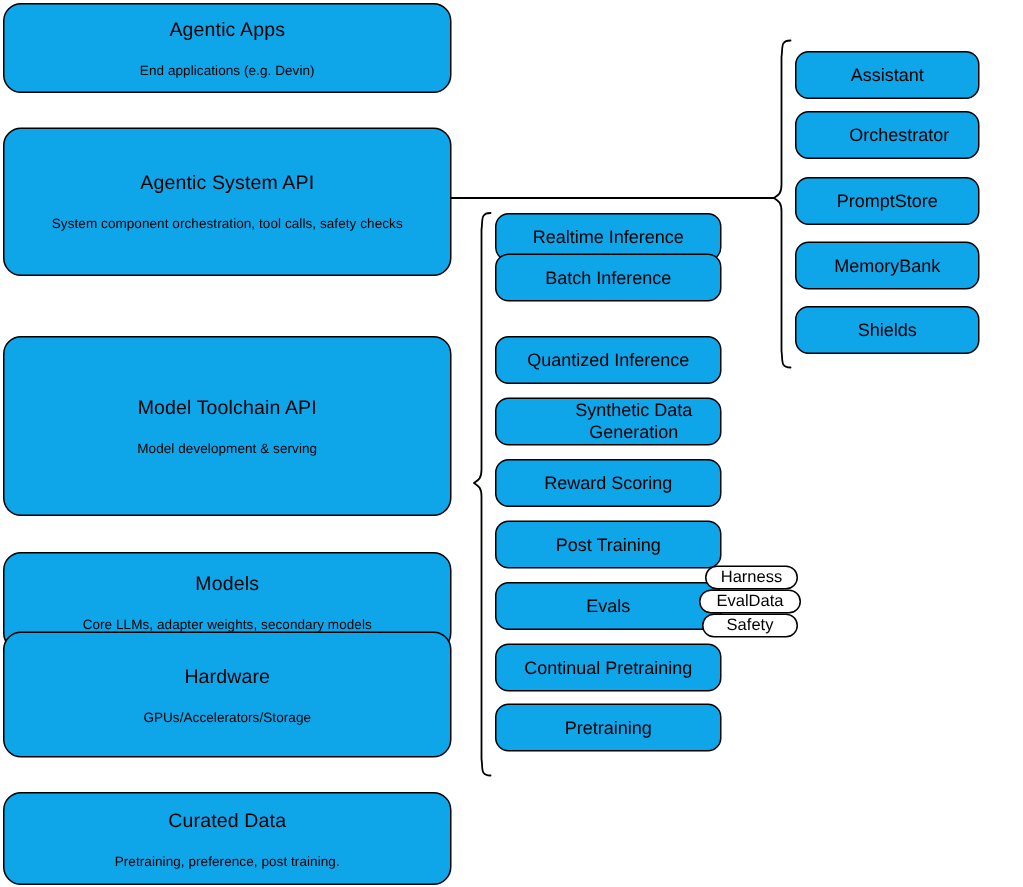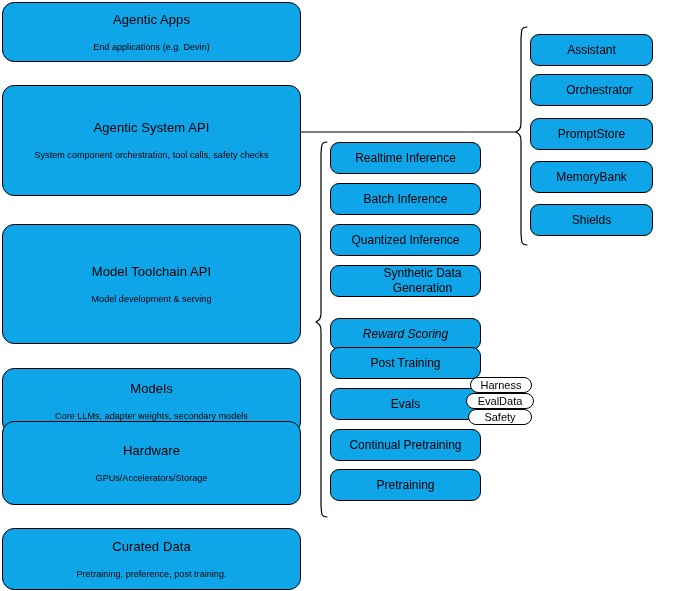--- a/index.html
+++ b/index.html
@@ -128,21 +128,21 @@
              C 319 324, 321 325, 321 331
              L 321 506
              C 322 512, 320 517, 327 517"></path>
   </svg>
 
   <div class="node layer" style="top:2px; height:60px;">
     <div class="title">Agentic Apps</div>
     <div class="subtitle">End applications (e.g. Devin)</div>
   </div>
 
-  <div class="node layer" style="top:85px; height:111px;">
+  <div class="node layer" style="top:85px; height:99px;">
     <div class="title">Agentic System API</div>
     <div class="subtitle">System component orchestration, tool calls, safety checks</div>
   </div>
 
   <div class="node layer" style="top:368px; height:66px;">
     <div class="title">Models</div>
     <div class="subtitle">Core LLMs, adapter weights, secondary models</div>
   </div>
 
   <div class="node layer" style="top:224px; height:120px;">
@@ -156,30 +156,30 @@
   </div>
 
   <div class="node layer" style="top:528px; height:62px;">
     <div class="title">Curated Data</div>
     <div class="subtitle">Pretraining, preference, post training.</div>
   </div>
 
   <div class="node capsule mid" style="top:142px;">
     <span>Realtime Inference</span>
   </div>
-  <div class="node capsule mid" style="top:183px;">
+  <div class="node capsule mid" style="top:169px;">
     <span>Batch Inference</span>
   </div>
   <div class="node capsule mid" style="top:224px;">
     <span>Quantized Inference</span>
   </div>
   <div class="node capsule mid" style="top:265px;padding-left:34px;">
     <span>Synthetic Data Generation</span>
   </div>
-  <div class="node capsule mid" style="top:318px;font-style:italic;">
+  <div class="node capsule mid" style="top:306px;">
     <span>Reward Scoring</span>
   </div>
   <div class="node capsule mid" style="top:347px;">
     <span>Post Training</span>
   </div>
   <div class="node capsule mid" style="top:388px;">
     <span>Evals</span>
   </div>
   <div class="node capsule mid" style="top:429px;">
     <span>Continual Pretraining</span>

